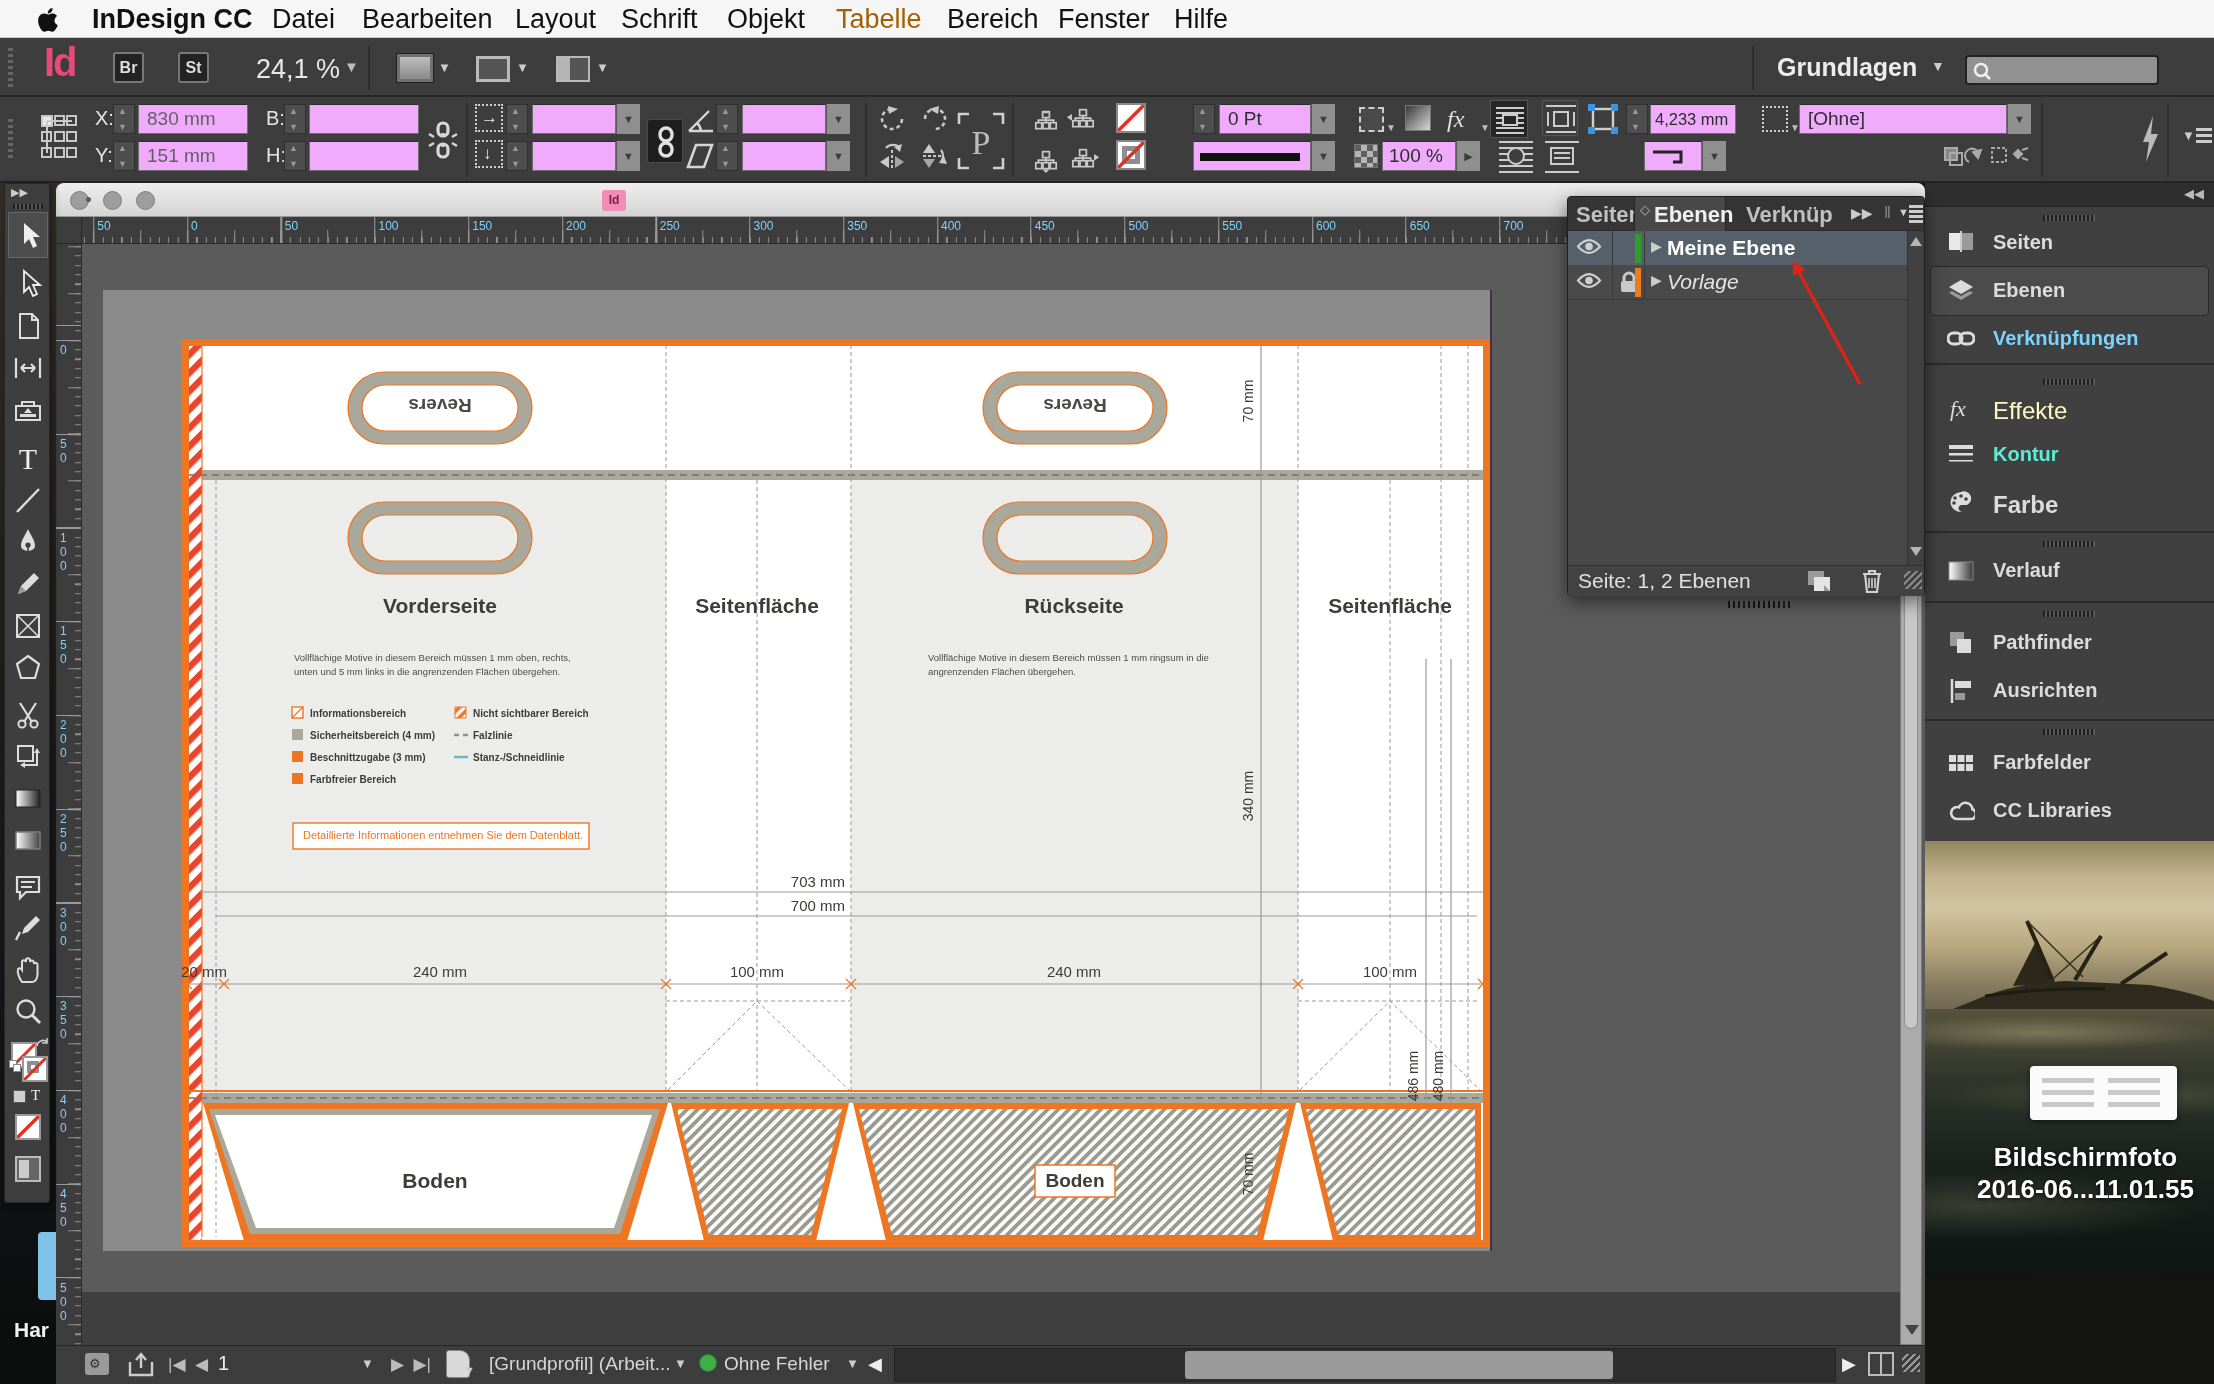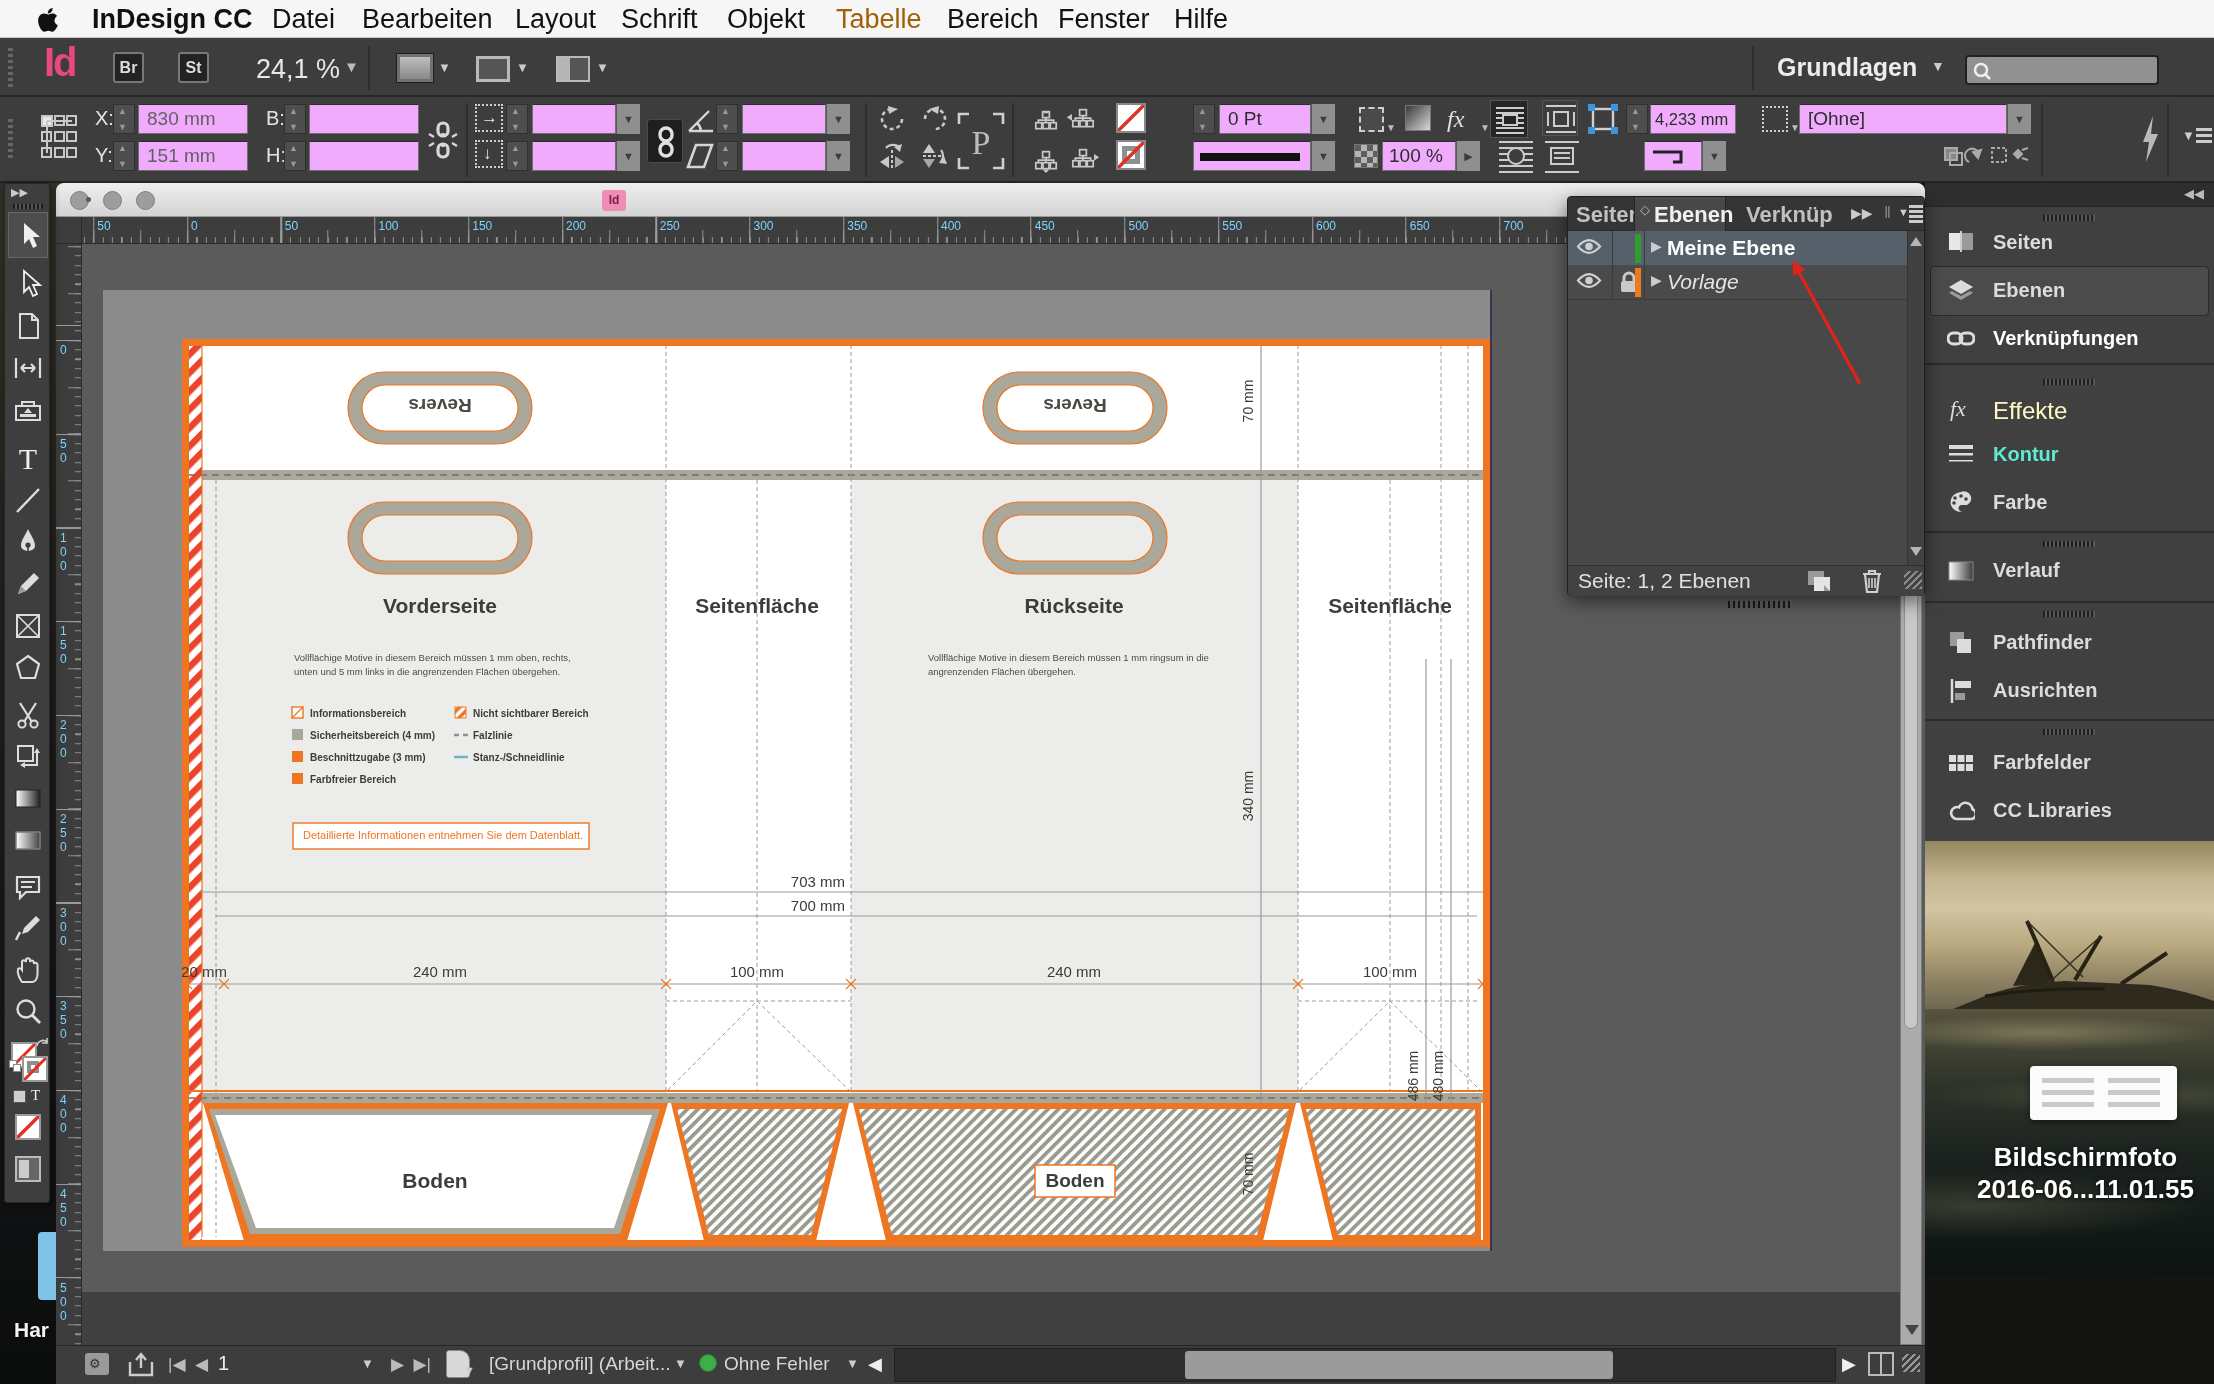--- a/index.html
+++ b/index.html
@@ -655,41 +655,41 @@
       <path d="M14 3 L26 10 L14 17 L2 10 Z" fill="#dcdcdc"></path>
       <path d="M5 14 L2 16 L14 23 L26 16 L23 14 L14 19 Z" fill="#9a9a9a"></path>
     </svg>
     <span class="a" style="left:68px;top:96px;font-size:20px;font-weight:bold;color:#dcdcdc">Ebenen</span>
     <svg class="a" style="left:22px;top:142px" width="28" height="28" viewBox="0 0 28 28">
       <g stroke="#dcdcdc" stroke-width="3" fill="none">
         <rect x="1" y="8" width="14" height="11" rx="5.5"></rect>
         <rect x="13" y="8" width="14" height="11" rx="5.5"></rect>
       </g>
     </svg>
-    <span class="a" style="left:68px;top:144px;font-size:20px;font-weight:bold;color:#ffffff">Verknüpfungen</span>
+    <span class="a" style="left:68px;top:144px;font-size:20px;font-weight:bold;color:#7dd3fc">Verknüpfungen</span>
     <div class="a" style="left:0;top:180px;width:289px;height:2px;background:#2c2c2c"></div>
     <div class="a" style="left:118px;top:196px;width:52px;height:6px;background:repeating-linear-gradient(90deg,#1f1f1f 0 2px,#565656 2px 4px)"></div>
     <svg class="a" style="left:22px;top:212px" width="28" height="28" viewBox="0 0 28 28">
       <text x="3" y="21" font-size="22" font-style="italic" fill="#dcdcdc" font-family="Liberation Serif">fx</text>
     </svg>
     <span class="a" style="left:68px;top:214px;font-size:24px;font-weight:normal;color:#fef9c3">Effekte</span>
     <svg class="a" style="left:22px;top:258px" width="28" height="28" viewBox="0 0 28 28">
       <rect x="2" y="4" width="24" height="4" fill="#dcdcdc"></rect>
       <rect x="2" y="12" width="24" height="2.5" fill="#dcdcdc"></rect>
       <rect x="2" y="19" width="24" height="1.5" fill="#dcdcdc"></rect>
     </svg>
     <span class="a" style="left:68px;top:260px;font-size:20px;font-weight:bold;color:#5eead4">Kontur</span>
     <svg class="a" style="left:22px;top:306px" width="28" height="28" viewBox="0 0 28 28">
       <path d="M14 3 a11 10 0 1 0 1 20 c-5-2-4-6-1-7 h6 a6.5 6.5 0 0 0 -6 -13 Z" fill="#dcdcdc"></path>
       <circle cx="8" cy="9" r="1.8" fill="#404040"></circle>
       <circle cx="14" cy="7" r="1.8" fill="#404040"></circle>
       <circle cx="19" cy="10" r="1.8" fill="#404040"></circle>
       <circle cx="7" cy="14" r="1.8" fill="#404040"></circle>
     </svg>
-    <span class="a" style="left:68px;top:308px;font-size:20px;font-weight:bold;color:#dcdcdc">Farbe</span>
+    <span class="a" style="left:68px;top:308px;font-size:24px;font-weight:bold;color:#dcdcdc">Farbe</span>
     <div class="a" style="left:0;top:348px;width:289px;height:2px;background:#2c2c2c"></div>
     <div class="a" style="left:118px;top:358px;width:52px;height:6px;background:repeating-linear-gradient(90deg,#1f1f1f 0 2px,#565656 2px 4px)"></div>
     <svg class="a" style="left:22px;top:374px" width="28" height="28" viewBox="0 0 28 28">
       <defs>
         <linearGradient id="dg1">
           <stop offset="0" stop-color="#fff"></stop>
           <stop offset="1" stop-color="#3a3a3a"></stop>
         </linearGradient>
       </defs>
       <rect x="2" y="5" width="24" height="18" fill="url(#dg1)" stroke="#888"></rect>

